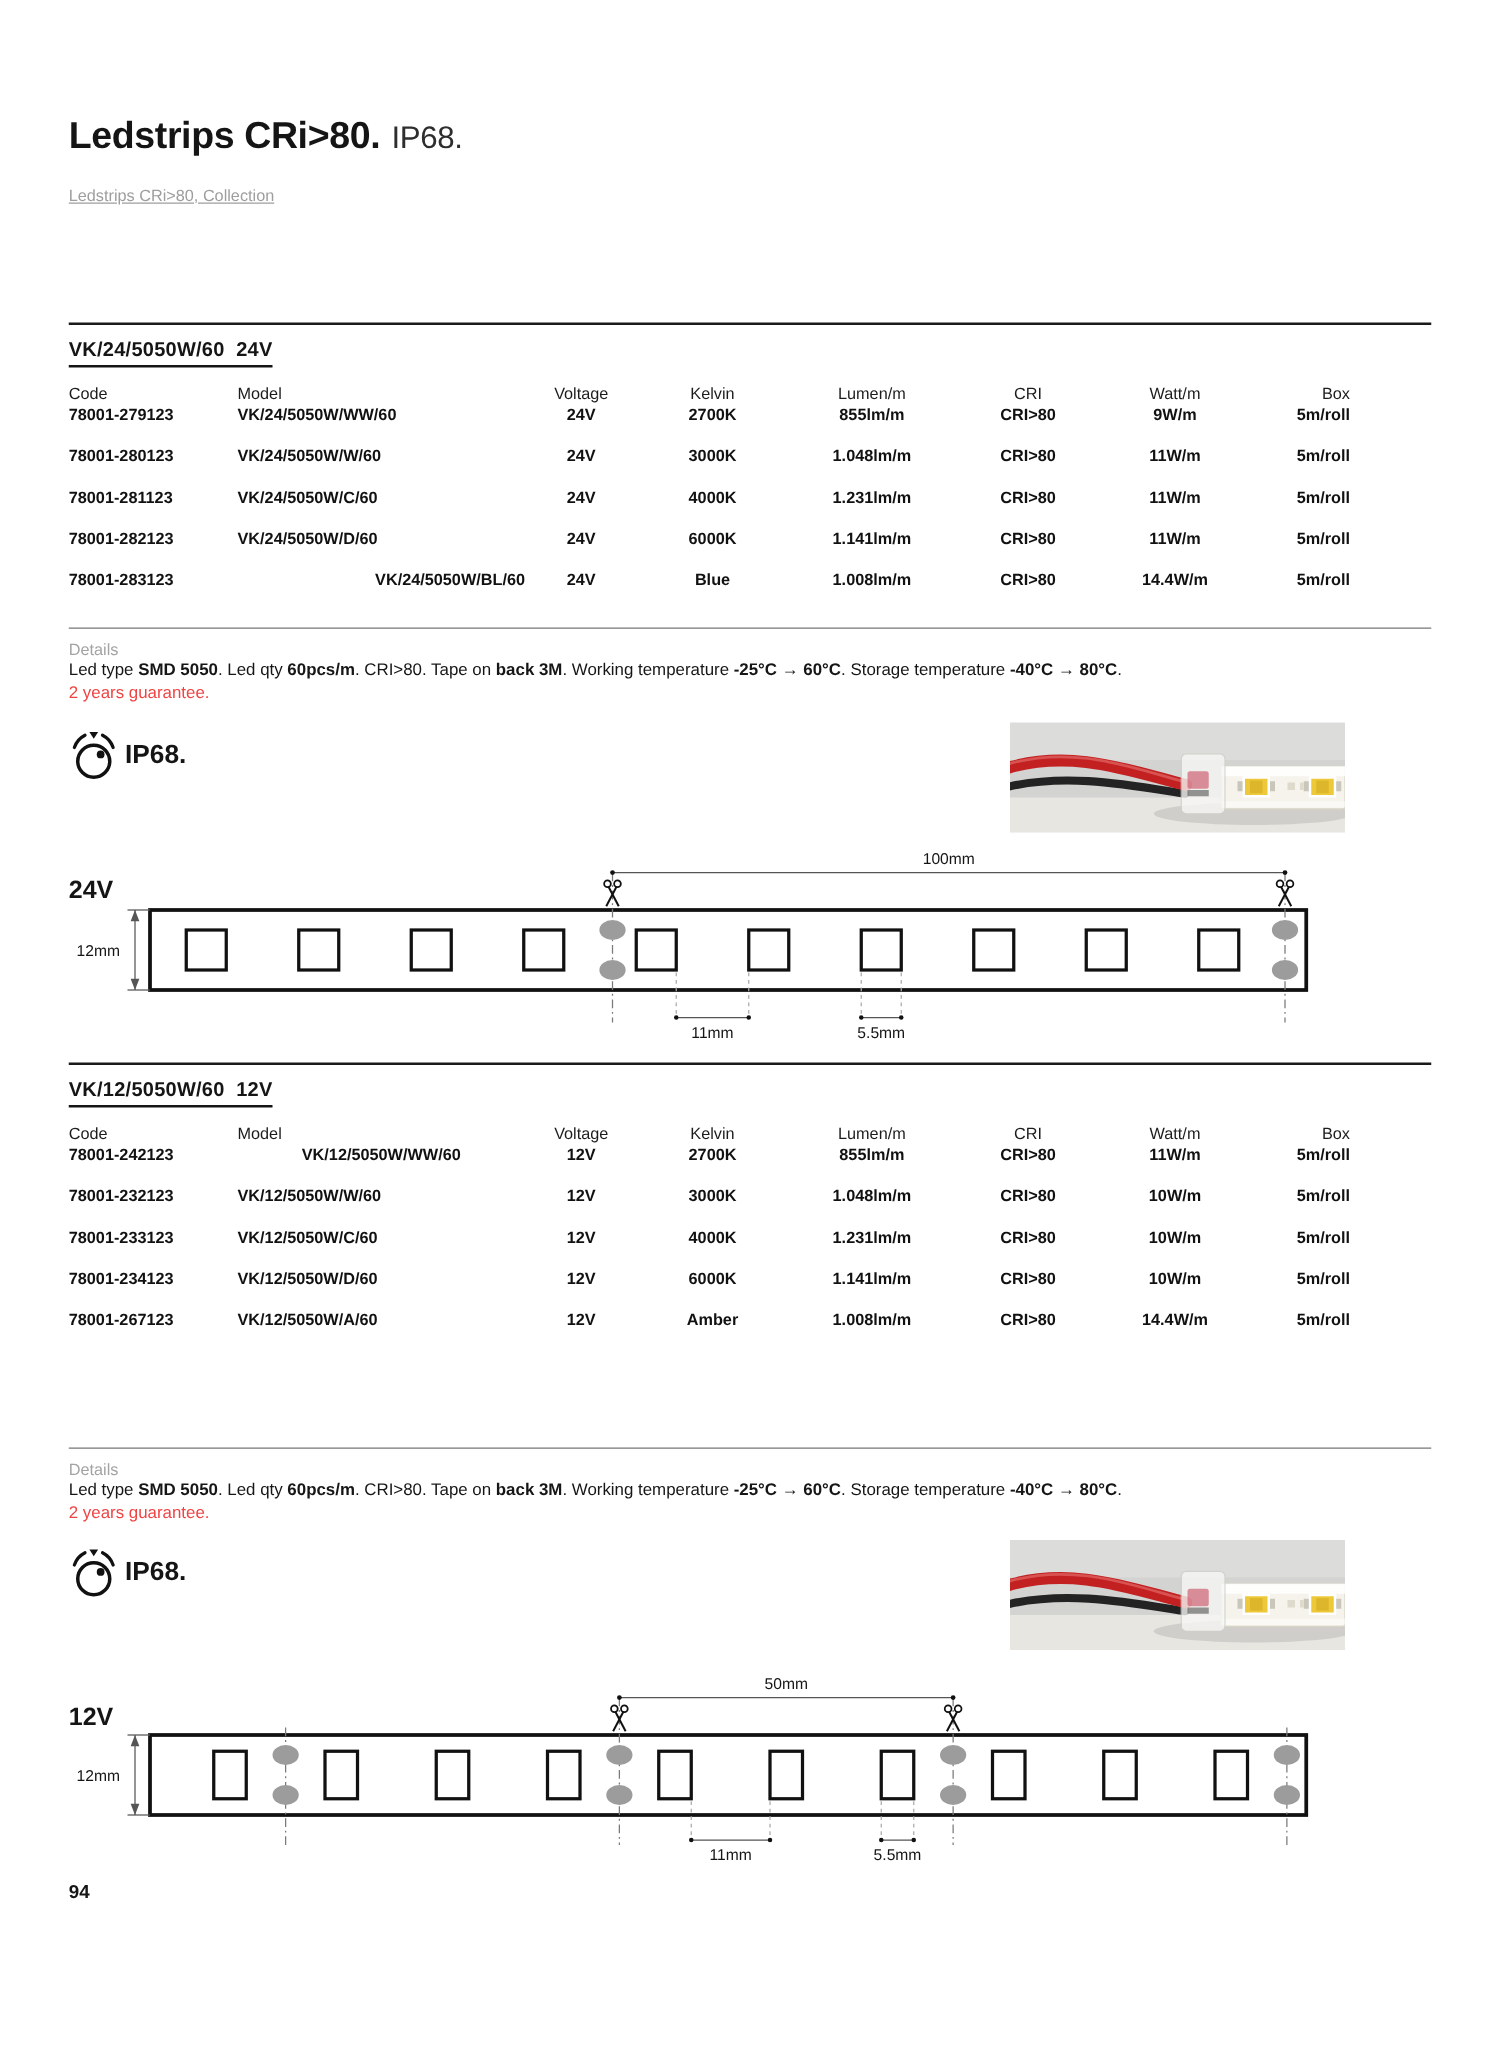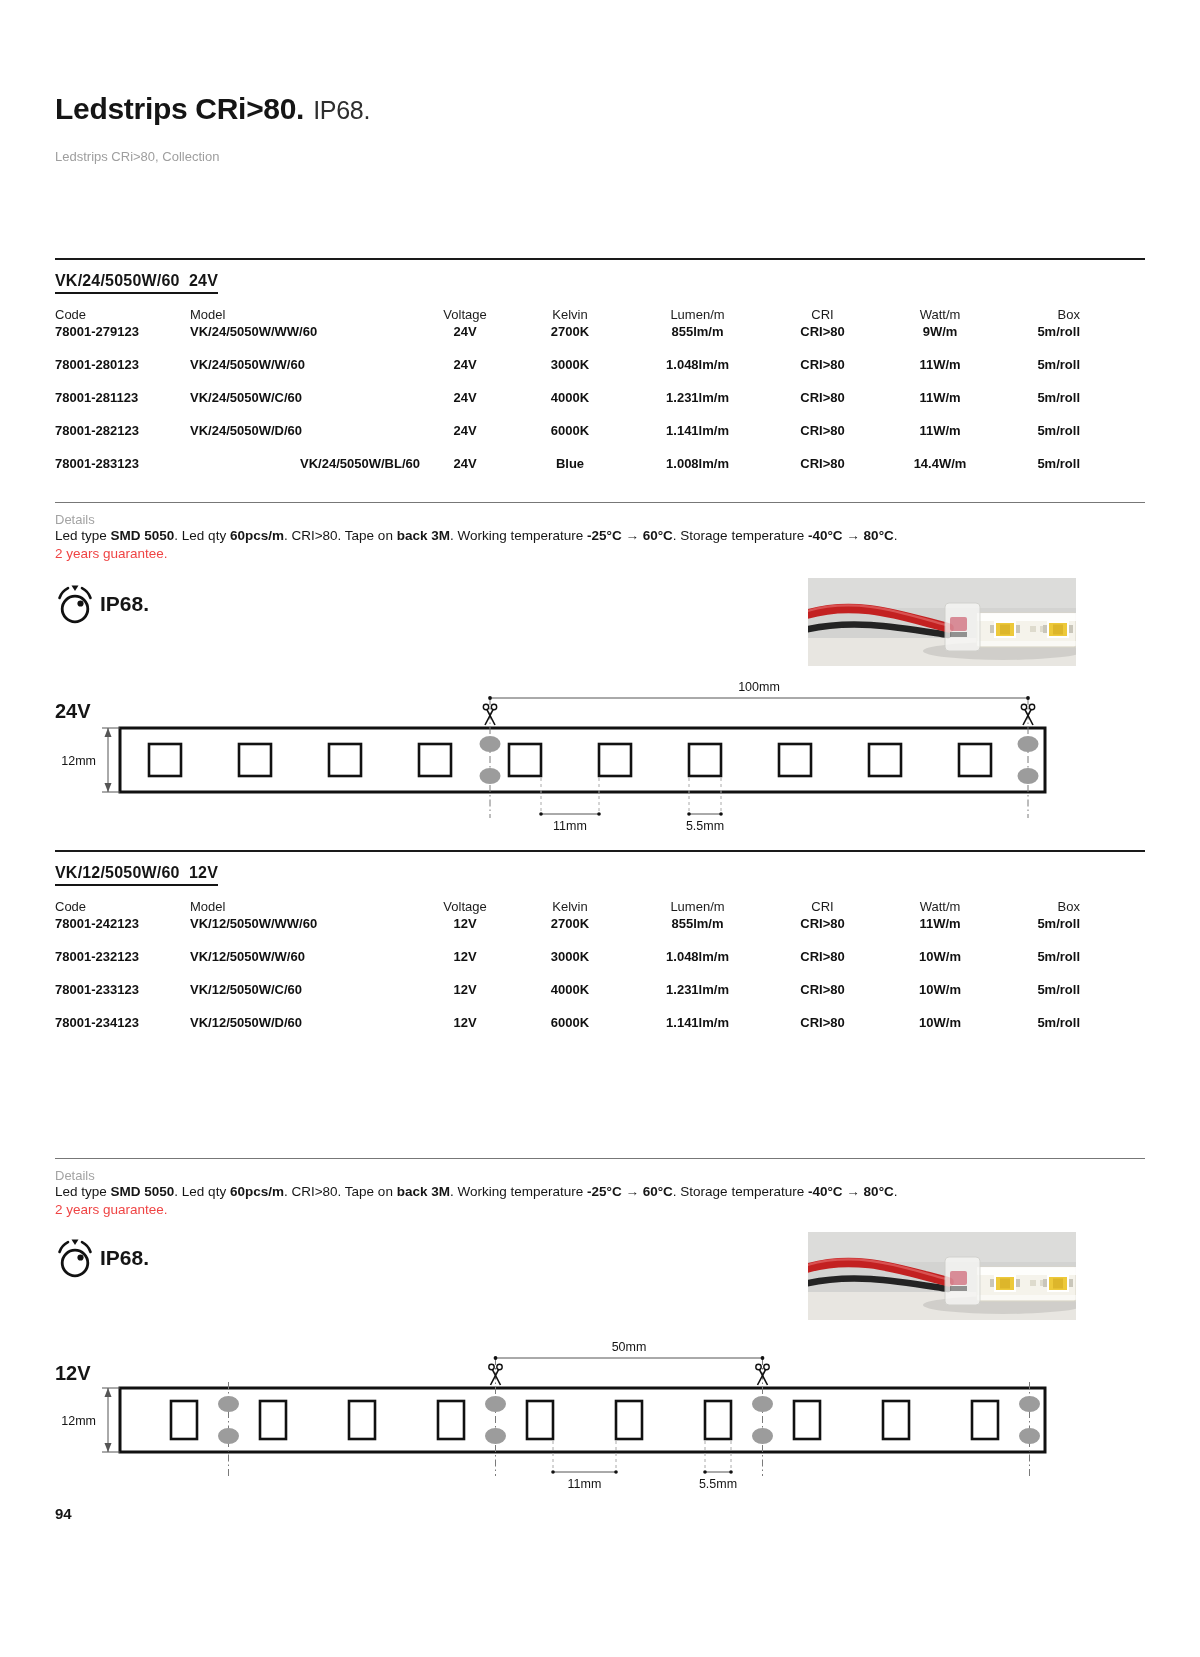--- a/index.html
+++ b/index.html
@@ -1,21 +1,21 @@
 <!DOCTYPE html>
 <html><head>
 <meta charset="utf-8">
 <style>
   html,body{margin:0;padding:0;background:#9a9a9a;}
   .page{position:relative;width:1200px;height:1657px;background:#ffffff;
         font-family:"Liberation Sans",sans-serif;color:#151515;overflow:hidden;margin:0 auto;}
   .abs{position:absolute;}
   .page-title{font-size:30px;font-weight:700;letter-spacing:-0.3px;white-space:pre;}
   .page-title .suffix{font-size:25px;font-weight:400;color:#2e2e2e;margin-left:9px;}
-  .subtitle{font-size:13px;color:#9e9e9e;}
+  .subtitle{font-size:13px;color:#9e9e9e;text-decoration:underline;}
   .rule-dark{height:2px;background:#1a1a1a;}
   .rule-thin{height:1px;background:#777;}
   .sec-head{font-size:16px;font-weight:700;border-bottom:2px solid #151515;
             padding-bottom:2px;white-space:pre;letter-spacing:.2px;}
   table.spec{border-collapse:collapse;table-layout:fixed;width:1025px;font-size:13px;}
   table.spec th{font-weight:400;color:#1c1c1c;padding:0 0 2px 0;vertical-align:top;}
   table.spec td{font-weight:700;color:#111;padding:0 0 15px 0;height:18px;vertical-align:top;}
   .details-label{font-size:13px;color:#a3a3a3;}
   .details-text{font-size:13.5px;color:#161616;width:1060px;white-space:pre-wrap;}
   .guarantee{font-size:13.5px;color:#ef4444;}
@@ -230,21 +230,21 @@
           <th style="text-align: center;">Kelvin</th>
           <th style="text-align: center;">Lumen/m</th>
           <th style="text-align: center;">CRI</th>
           <th style="text-align: center;">Watt/m</th>
           <th style="text-align: right;">Box</th>
         </tr>
       </thead>
       <tbody>
         <tr>
           <td style="text-align: left;">78001-242123</td>
-          <td style="text-align: left; margin-top: 39px;">VK/12/5050W/WW/60</td>
+          <td style="text-align: center; margin-top: 39px;">VK/12/5050W/WW/60</td>
           <td style="text-align: center;">12V</td>
           <td style="text-align: center;">2700K</td>
           <td style="text-align: center;">855lm/m</td>
           <td style="text-align: center;">CRI&gt;80</td>
           <td style="text-align: center;">11W/m</td>
           <td style="text-align: right;">5m/roll</td>
         </tr>
         <tr>
           <td style="text-align: left;">78001-232123</td>
           <td style="text-align: left;">VK/12/5050W/W/60</td>
@@ -266,20 +266,30 @@
           <td style="text-align: right;">5m/roll</td>
         </tr>
         <tr>
           <td style="text-align: left;">78001-234123</td>
           <td style="text-align: left;">VK/12/5050W/D/60</td>
           <td style="text-align: center;">12V</td>
           <td style="text-align: center;">6000K</td>
           <td style="text-align: center;">1.141lm/m</td>
           <td style="text-align: center;">CRI&gt;80</td>
           <td style="text-align: center;">10W/m</td>
+          <td style="text-align: right;">5m/roll</td>
+        </tr>
+        <tr>
+          <td style="text-align: left;">78001-267123</td>
+          <td style="text-align: left;">VK/12/5050W/A/60</td>
+          <td style="text-align: center;">12V</td>
+          <td style="text-align: center;">Amber</td>
+          <td style="text-align: center;">1.008lm/m</td>
+          <td style="text-align: center;">CRI&gt;80</td>
+          <td style="text-align: center;">14.4W/m</td>
           <td style="text-align: right;">5m/roll</td>
         </tr>
       </tbody>
     </table>
 
   <div class="abs rule-thin" style="left:55px;top:1158px;width:1090px;"></div>
   <div class="abs details-label" style="left:55px;top:1168px;">Details</div>
   <div class="abs details-text" style="left:55px;top:1184px;"><span>Led type </span><span style="font-weight: 700;">SMD 5050</span><span>. Led qty </span><span style="font-weight: 700;">60pcs/m</span><span>. CRI&gt;80. Tape on </span><span style="font-weight: 700;">back 3M</span><span>. Working temperature </span><span style="font-weight: 700;">-25°C</span><span> → </span><span style="font-weight: 700;">60°C</span><span>. Storage temperature </span><span style="font-weight: 700;">-40°C</span><span> → </span><span style="font-weight: 700;">80°C</span><span>.</span></div>
   <div class="abs guarantee" style="left:55px;top:1202px;">2 years guarantee.</div>
 

